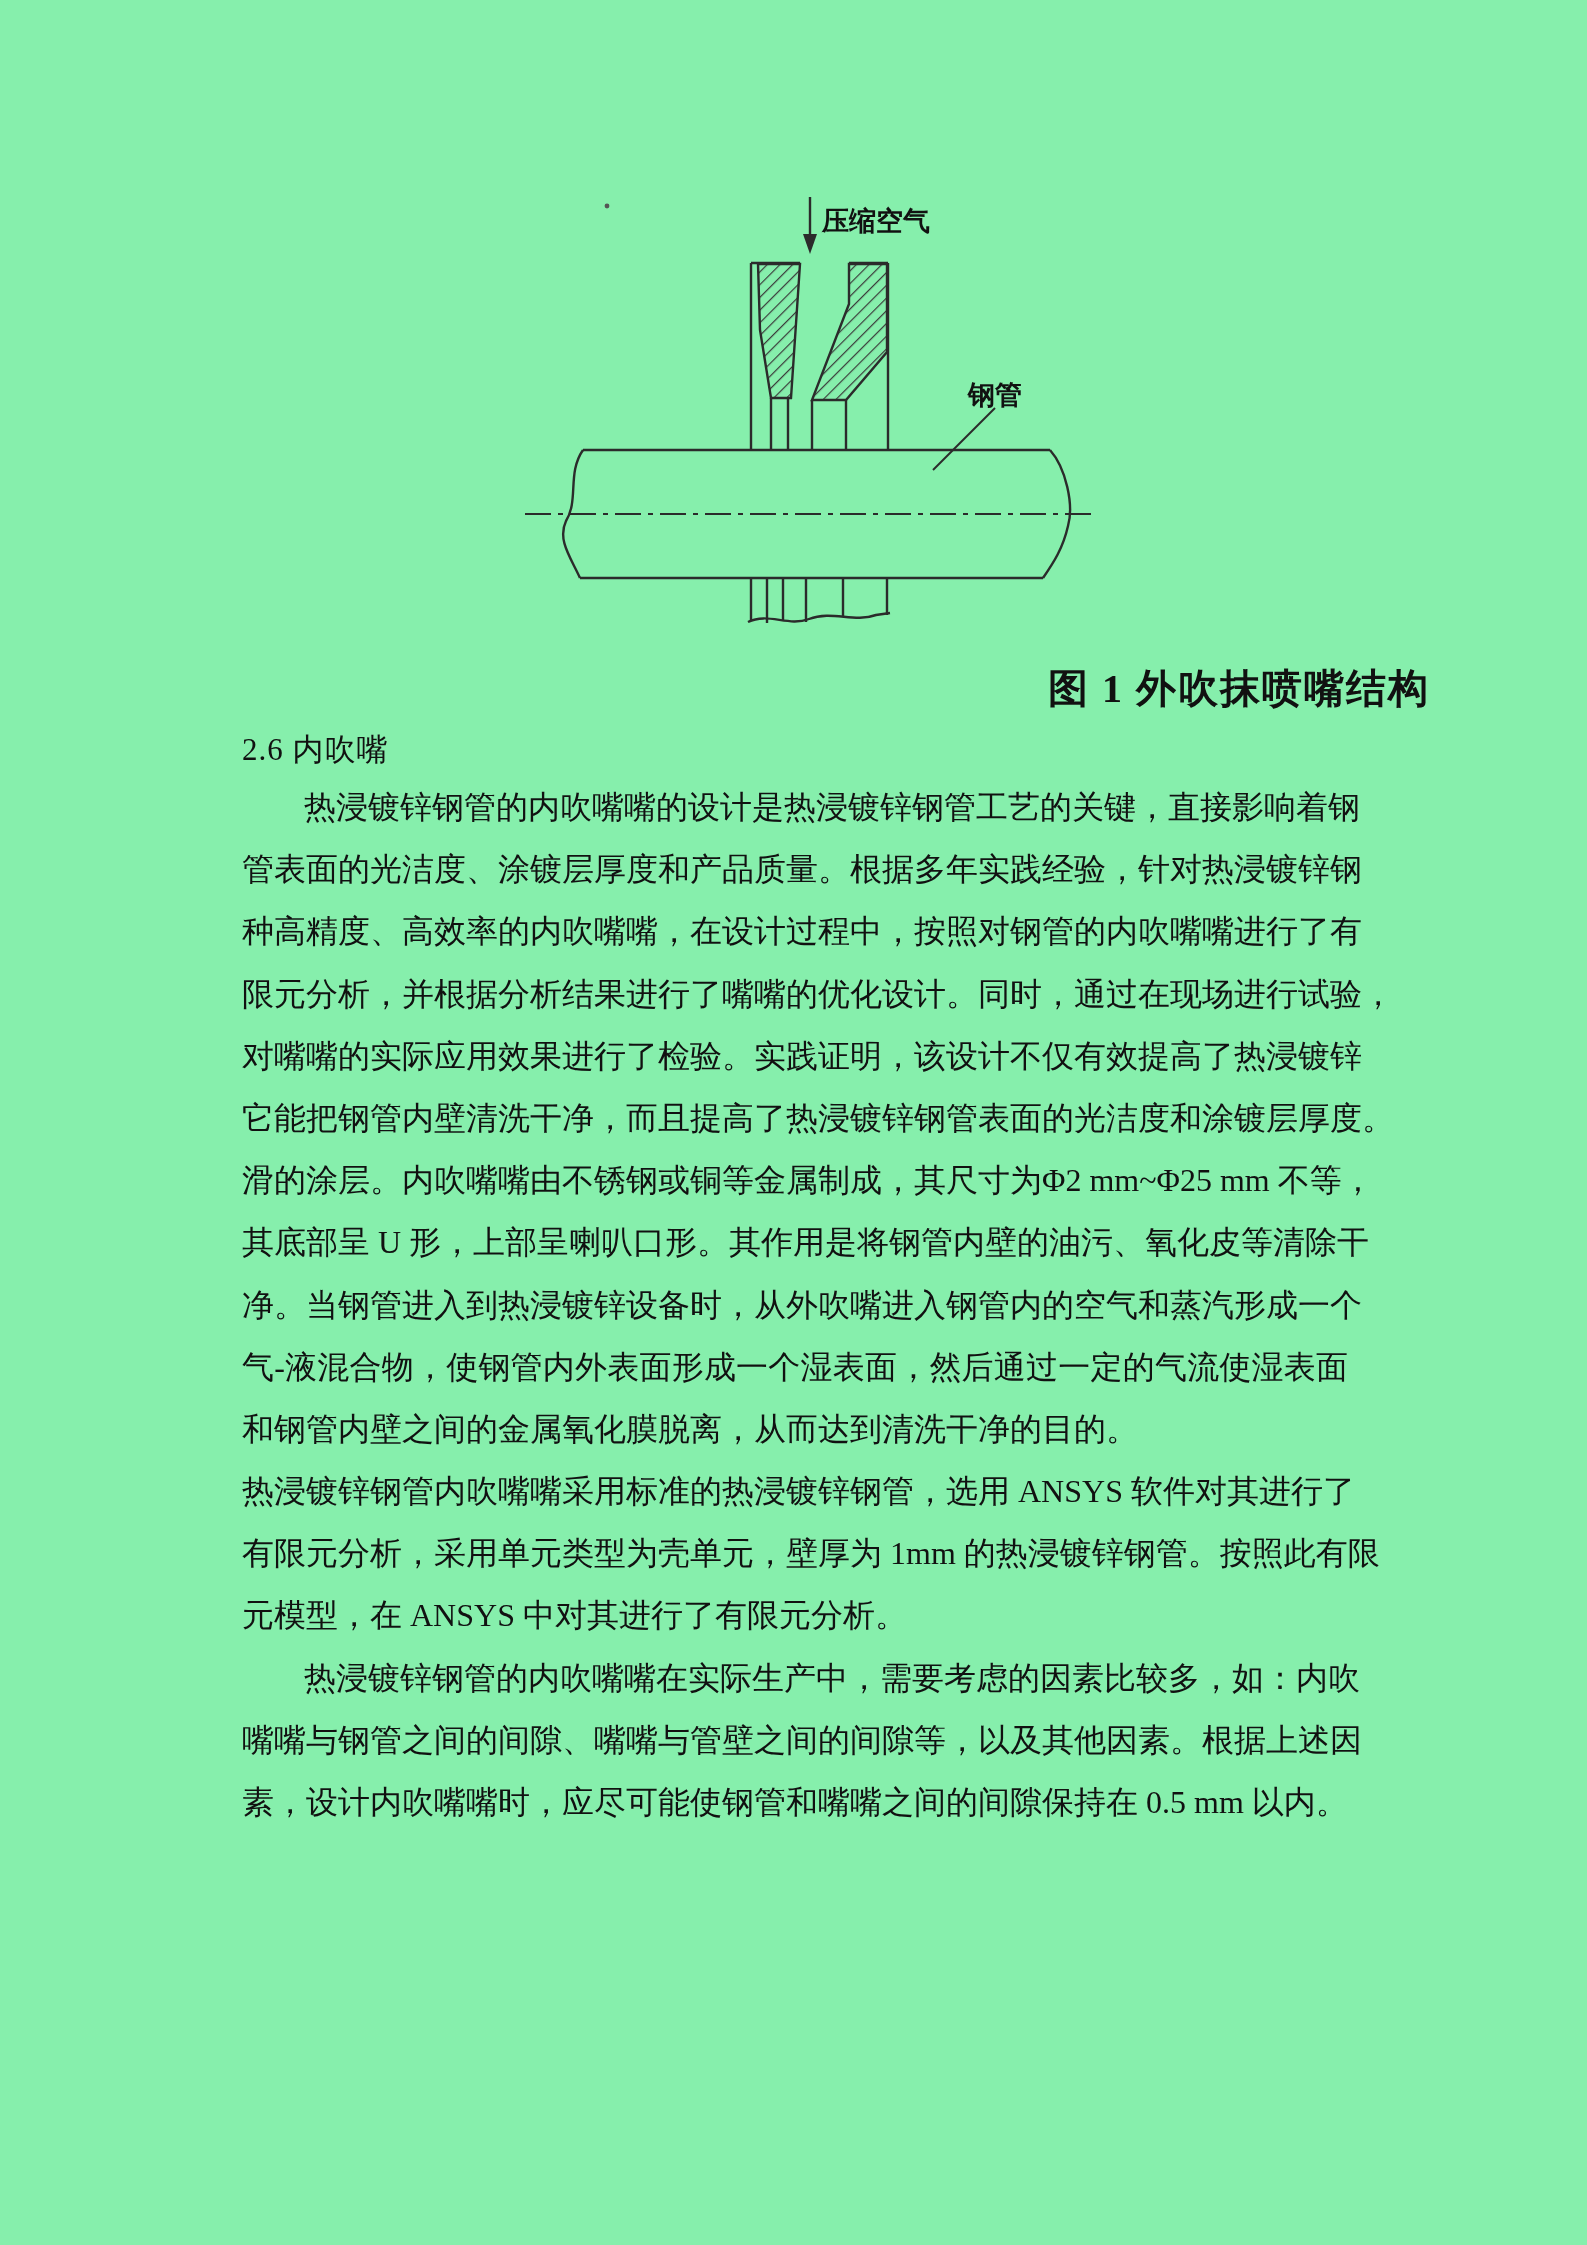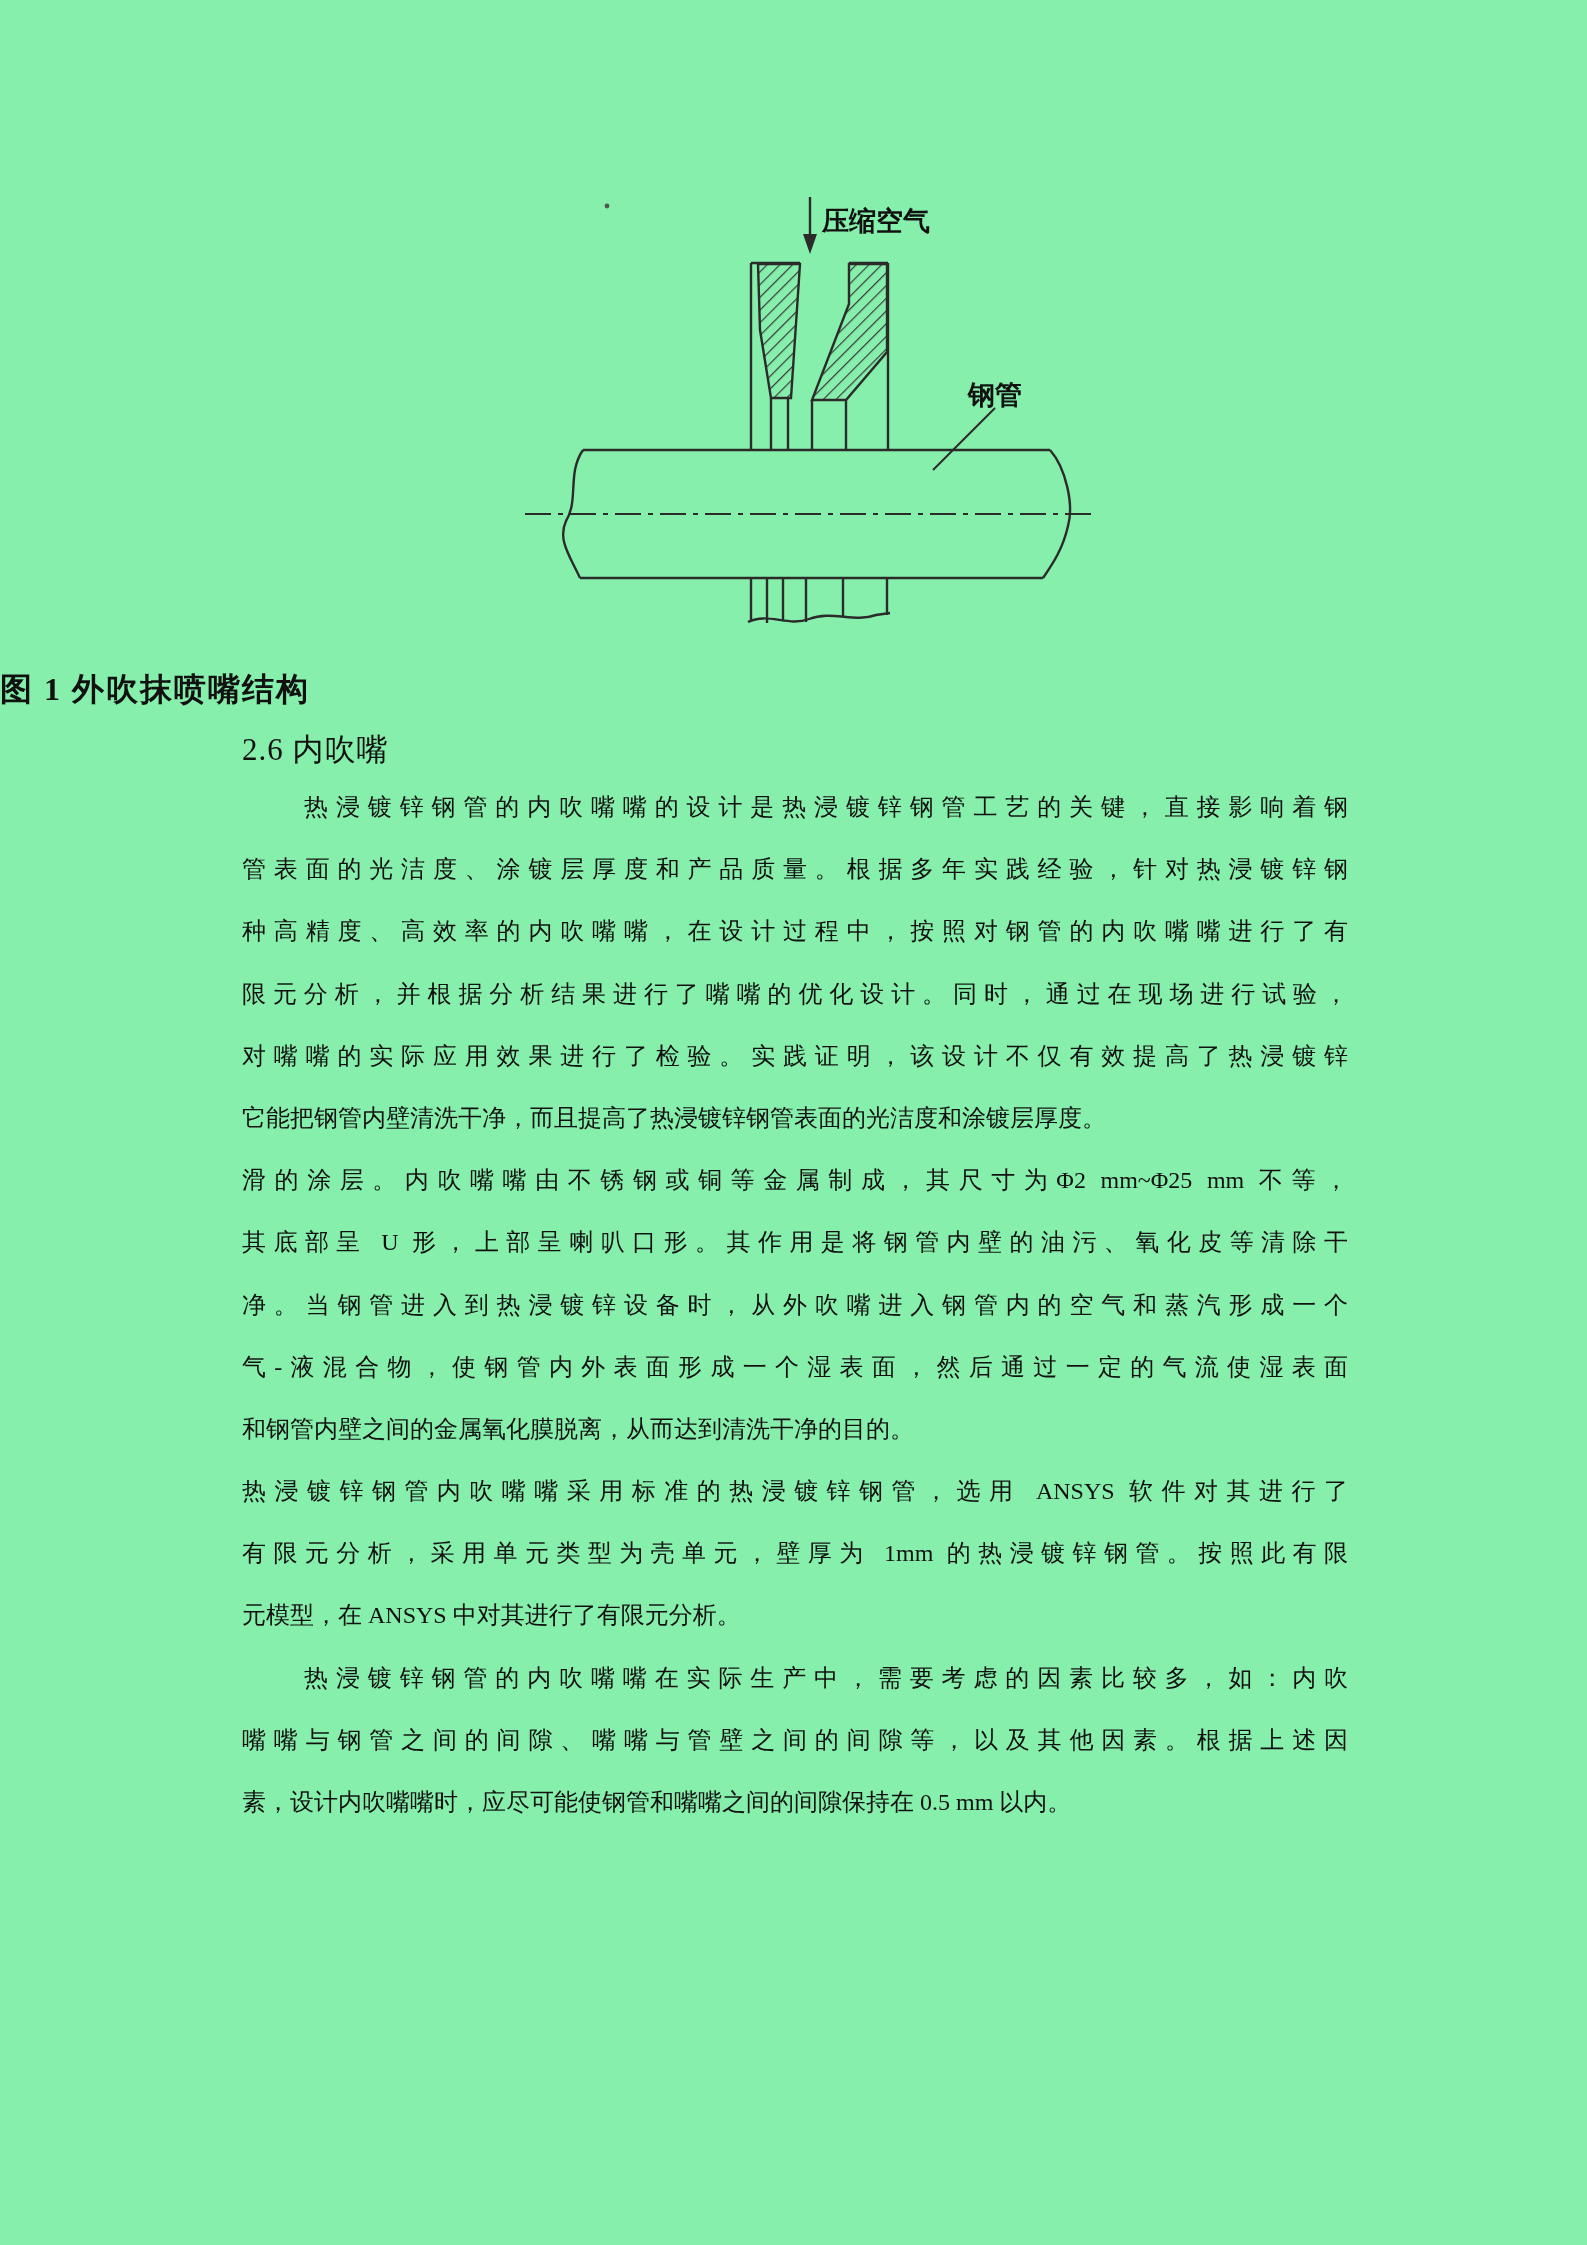--- a/index.html
+++ b/index.html
@@ -8,30 +8,30 @@
     width:1587px;height:2245px;
     background:#86efac;
     font-family:"Liberation Serif","DejaVu Serif",serif;
     color:#161616;
     overflow:hidden;
   }
   .figure-wrap{position:absolute;left:470px;top:128px;width:660px;height:530px;}
   .figure-wrap svg{display:block;width:100%;height:100%;}
   .fig-caption{
     position:absolute;left:0;top:666px;width:1430px;height:46px;
-    line-height:46px;text-align:left;
-    font-size:32px;font-weight:700;letter-spacing:2px;color:#111;
+    line-height:46px;text-align:right;
+    font-size:40px;font-weight:700;letter-spacing:2px;color:#111;
   }
   .sec-heading{
     position:absolute;left:242px;top:719px;width:1106px;height:62px;
     line-height:62px;font-size:31px;color:#111;letter-spacing:1px;
   }
   .body-text{
     position:absolute;left:242px;top:776px;width:1106px;
-    font-size:24px;color:#111;
+    font-size:32px;color:#111;
   }
   .line{
     height:62.2px;line-height:62.2px;
     white-space:nowrap;
     text-align:justify;
     
     text-align-last:justify;
   }
   .line.ind{text-indent:62px;}
   .line.end{text-align-last:left;}

